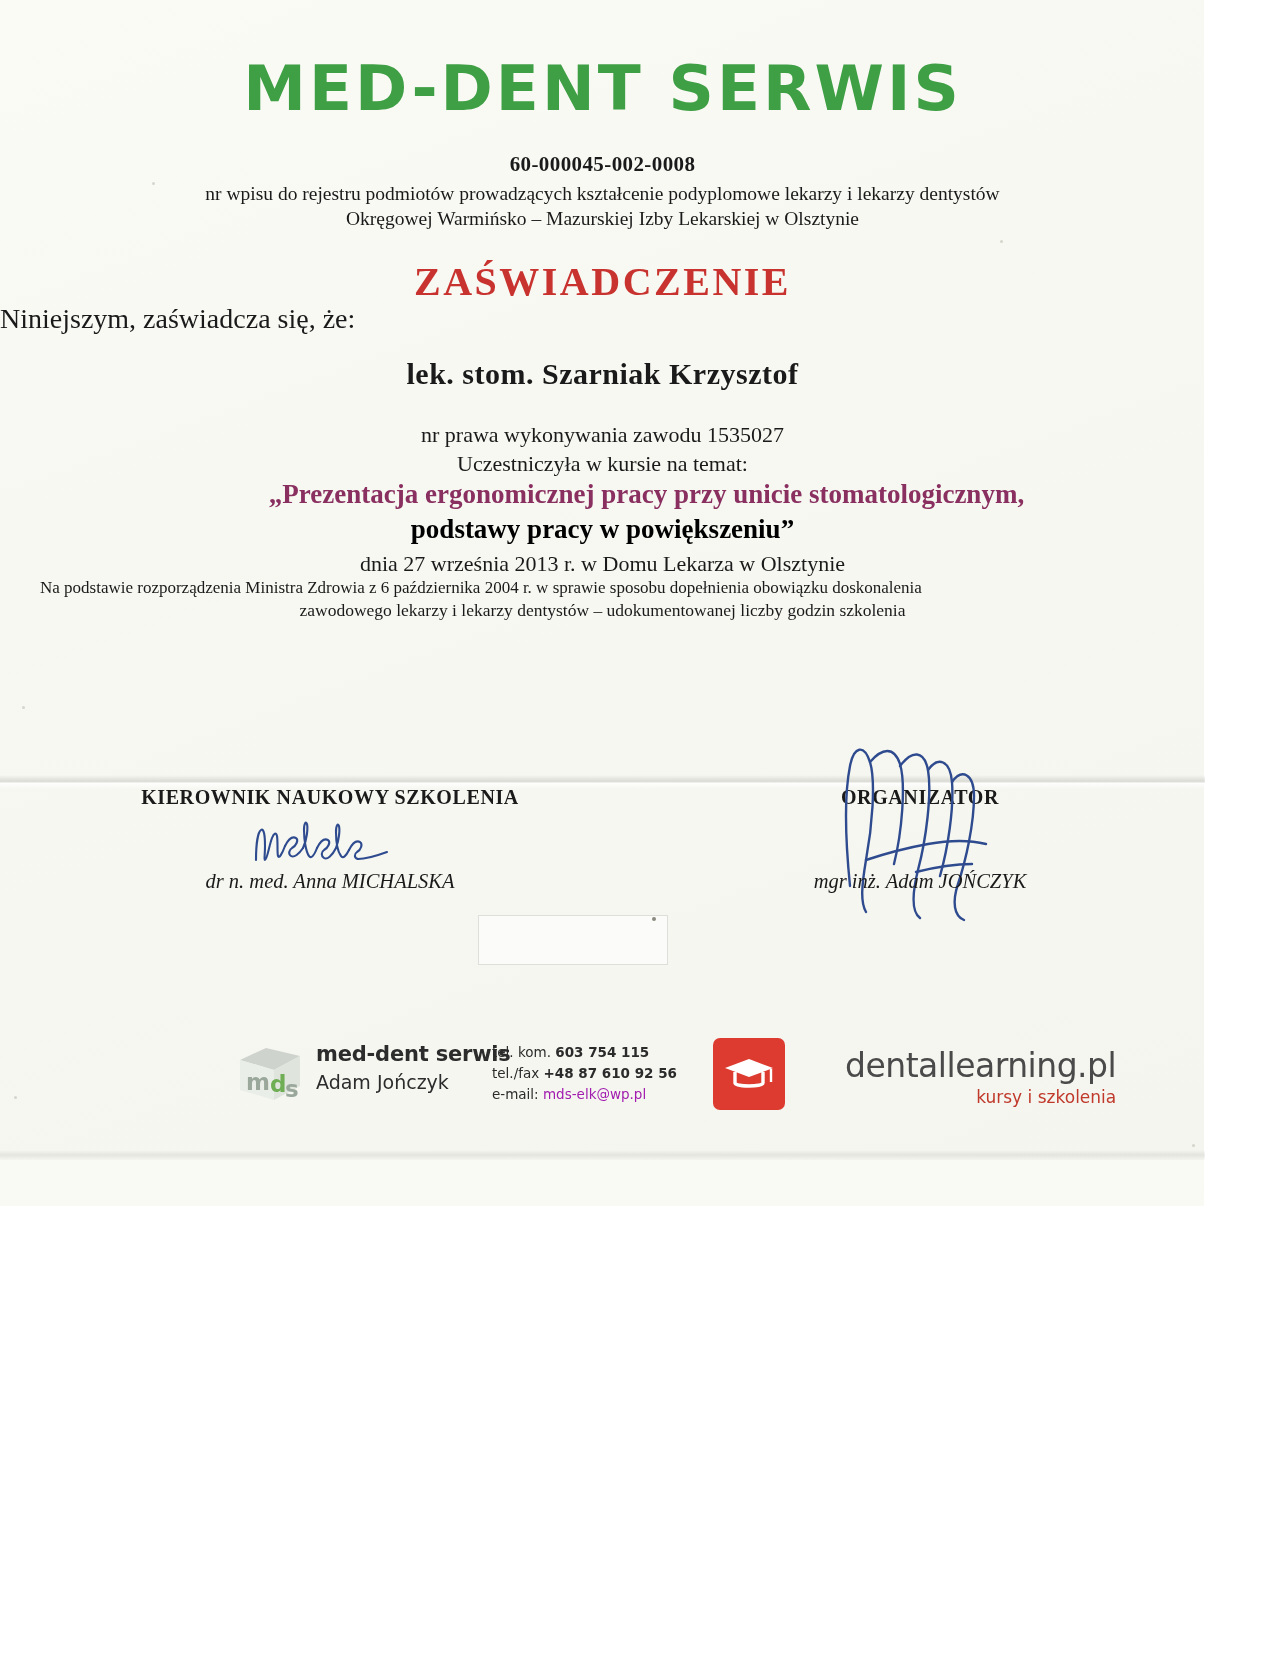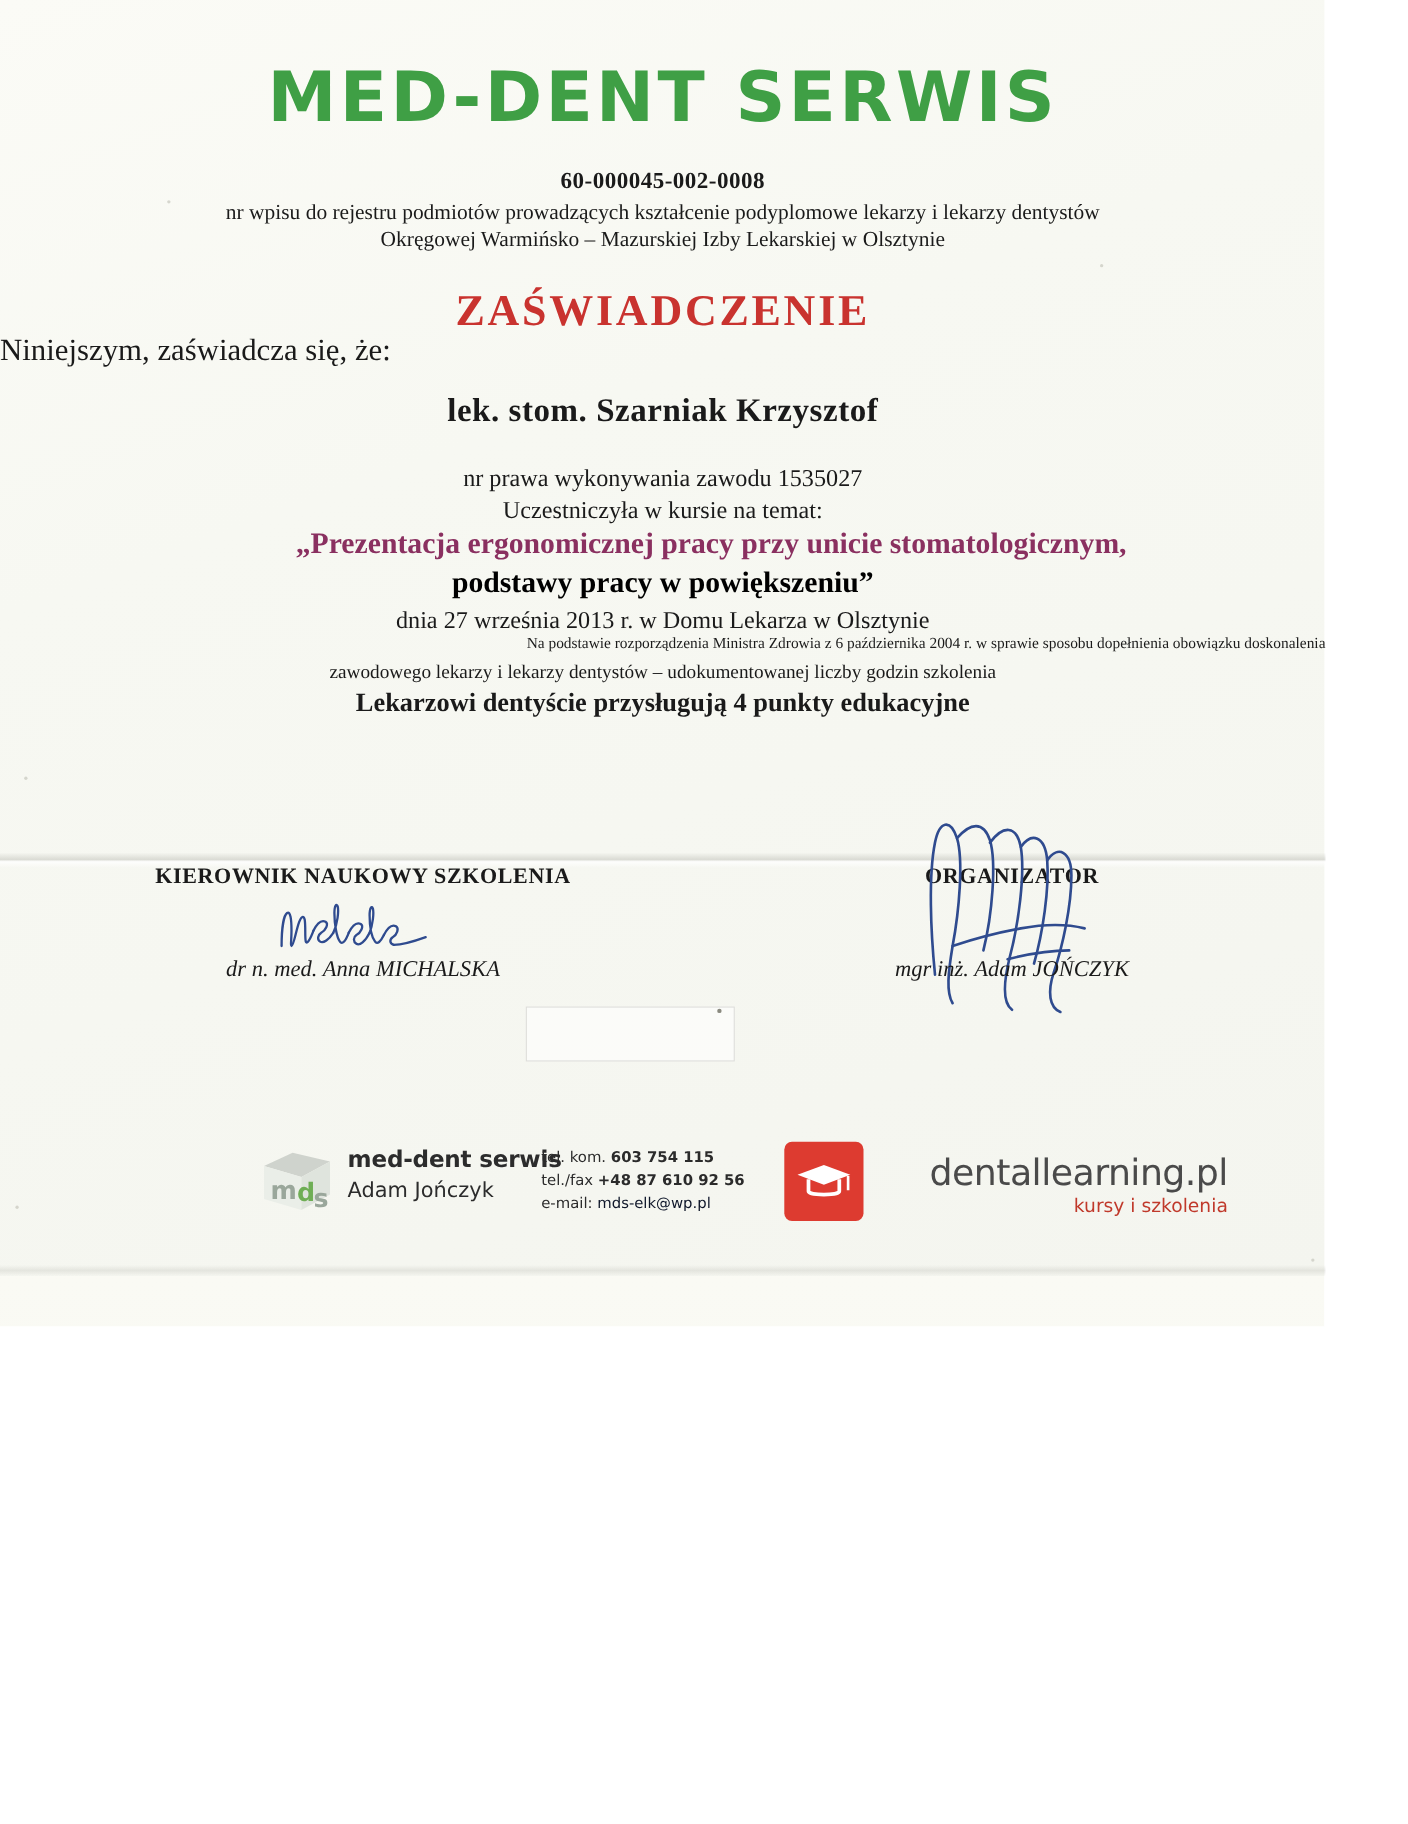--- a/index.html
+++ b/index.html
@@ -181,22 +181,23 @@
     top: 551px;
     width: 1205px;
     text-align: center;
     font-size: 22px;
   }
   .legal-1 {
     position: absolute;
     left: 0;
     top: 578px;
     width: 1205px;
-    text-align: right;
-    font-size: 14px;
+    text-align: left;
+    font-size: 17px;
+    padding-left: 40px;
   }
   .legal-2 {
     position: absolute;
     left: 0;
     top: 600px;
     width: 1205px;
     text-align: center;
     font-size: 17.5px;
   }
   .points {
@@ -300,21 +301,21 @@
   .contact {
     position: absolute;
     left: 492px;
     top: 22px;
     font-family: "DejaVu Sans", sans-serif;
     font-size: 13.5px;
     line-height: 1.55;
     color: #2b2b2b;
   }
   .contact b { font-weight: bold; }
-  .contact .mail { color: #0f172a; }
+  .contact .mail { color: #a21caf; }
   .dl-badge {
     position: absolute;
     left: 713px;
     top: 18px;
     width: 72px;
     height: 72px;
     background: #dd3b30;
     border-radius: 7px;
   }
   .dl-cap {
@@ -369,21 +370,20 @@
   <div class="doc-title">ZAŚWIADCZENIE</div>
   <div class="subtitle">Niniejszym, zaświadcza się, że:</div>
   <div class="recipient">lek. stom. Szarniak Krzysztof</div>
   <div class="license">nr prawa wykonywania zawodu 1535027</div>
   <div class="participated">Uczestniczyła w kursie na temat:</div>
   <div class="course-title-1">„Prezentacja ergonomicznej pracy przy unicie stomatologicznym,</div>
   <div class="course-title-2">podstawy pracy w powiększeniu”</div>
   <div class="event-date">dnia 27 września 2013  r. w Domu Lekarza w Olsztynie</div>
   <div class="legal-1">Na podstawie rozporządzenia Ministra Zdrowia z 6 października 2004 r. w sprawie sposobu dopełnienia obowiązku doskonalenia</div>
   <div class="legal-2">zawodowego lekarzy i lekarzy dentystów – udokumentowanej liczby  godzin szkolenia</div>
-  <div class="points">Lekarzowi dentyście przysługują 4 punkty edukacyjne</div>
 
   <div class="sig-block sig-left">
     <div class="sig-role">KIEROWNIK NAUKOWY SZKOLENIA</div>
     <svg class="sig-ink-left" viewBox="0 0 200 56">
       <g fill="none" stroke="#2f4b8f" stroke-width="2.1" stroke-linecap="round" stroke-linejoin="round">
         <path d="M6 46 C6 30 8 18 11 16 C14 14 15 22 15 32 C15 40 14 46 15 46 C17 46 19 32 22 24 C24 19 26 18 27 22 C28 28 27 38 28 42 C29 45 32 40 35 32"></path>
         <path d="M35 32 C38 26 42 22 46 24 C49 26 46 32 42 34 C39 36 38 40 41 42 C44 44 49 40 53 34"></path>
         <path d="M53 34 C57 26 58 14 57 10 C56 7 54 9 54 16 C54 26 56 38 59 42 C61 45 64 42 67 34"></path>
         <path d="M67 34 C70 28 74 24 78 26 C81 28 78 34 74 36 C71 38 71 42 74 44 C77 46 82 42 86 34"></path>
         <path d="M86 34 C89 26 90 16 89 12 C88 9 86 11 86 18 C86 28 88 38 91 42 C93 45 96 42 99 36"></path>

